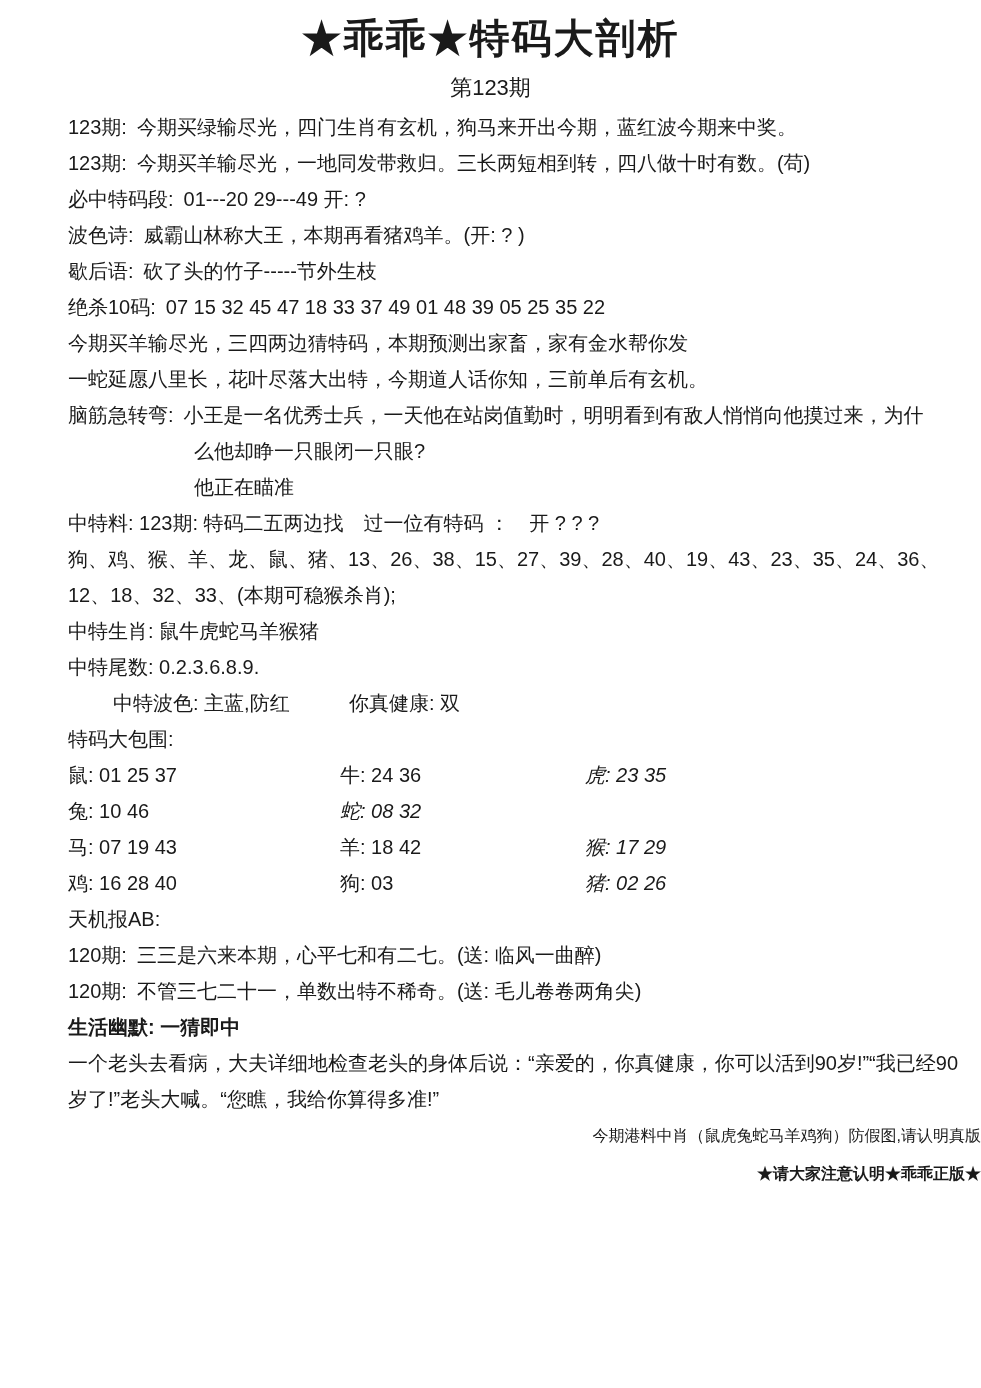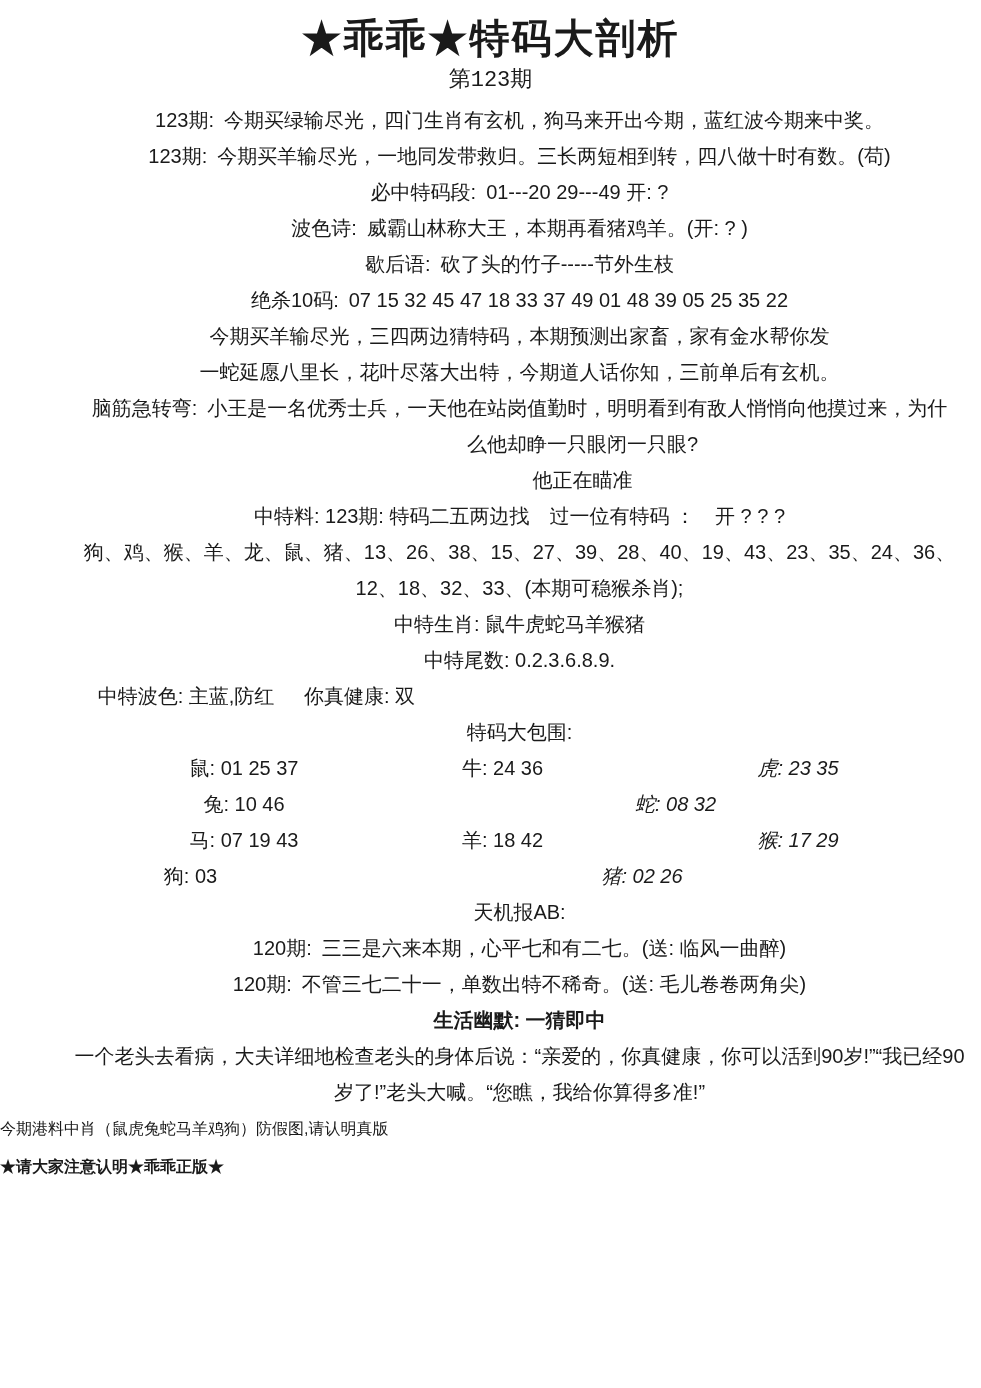--- a/index.html
+++ b/index.html
@@ -21,44 +21,42 @@
     font-size:40px;
     font-weight:700;
     letter-spacing:2px;
     line-height:52px;
     white-space:nowrap;
   }
   .doc-issue {
     text-align:center;
     font-size:22px;
     line-height:30px;
-    margin-top:2px;
-    font-family:Liberation Mono, monospace;
+    margin-top:9px;
   }
   .content {
     padding:6px 10px 0 68px;
     font-size:20px;
-    text-align:center;
   }
   .line {
     height:36px;
     line-height:36px;
     white-space:nowrap;
   }
   .label { margin-right:10px; }
   .indent { padding-left:126px; }
   .bold { font-weight:700; }
-  .split-row { display:flex; }
+  .split-row { display:flex;margin-left:45px; }
   .split-row .col-a { width:236px; flex:0 0 236px; }
   .grid-row { display:flex; }
-  .grid-row .c1 { width:272px; flex:0 0 272px;margin-left:40px; }
+  .grid-row .c1 { width:272px; flex:0 0 272px; }
   .grid-row .c2 { width:245px; flex:0 0 245px; }
   .grid-row .c3 { flex:1;font-style:italic; }
   .center-line {
-    text-align:left;
+    text-align:right;
     height:38px;
     line-height:38px;
     white-space:nowrap;
   }
 </style>
 </head>
 <body>
 
 <div class="page">
 
@@ -99,20 +97,21 @@
     <div class="line grid-row">
       <span class="c1">兔: 10 46</span>
       <span class="c3">蛇: 08 32</span>
     </div>
     <div class="line grid-row">
       <span class="c1">马: 07 19 43</span>
       <span class="c2">羊: 18 42</span>
       <span class="c3">猴: 17 29</span>
     </div>
     <div class="line grid-row">
+      <span class="c1">鸡: 16 28 40</span>
       <span class="c2">狗: 03</span>
       <span class="c3">猪: 02 26</span>
     </div>
 
     <div class="line">天机报AB:</div>
 
     <div class="line"><span class="label">120期:</span><span>三三是六来本期，心平七和有二七。(送: 临风一曲醉)</span></div>
     <div class="line"><span class="label">120期:</span><span>不管三七二十一，单数出特不稀奇。(送: 毛儿卷卷两角尖)</span></div>
 
     <div class="line bold">生活幽默: 一猜即中</div>

